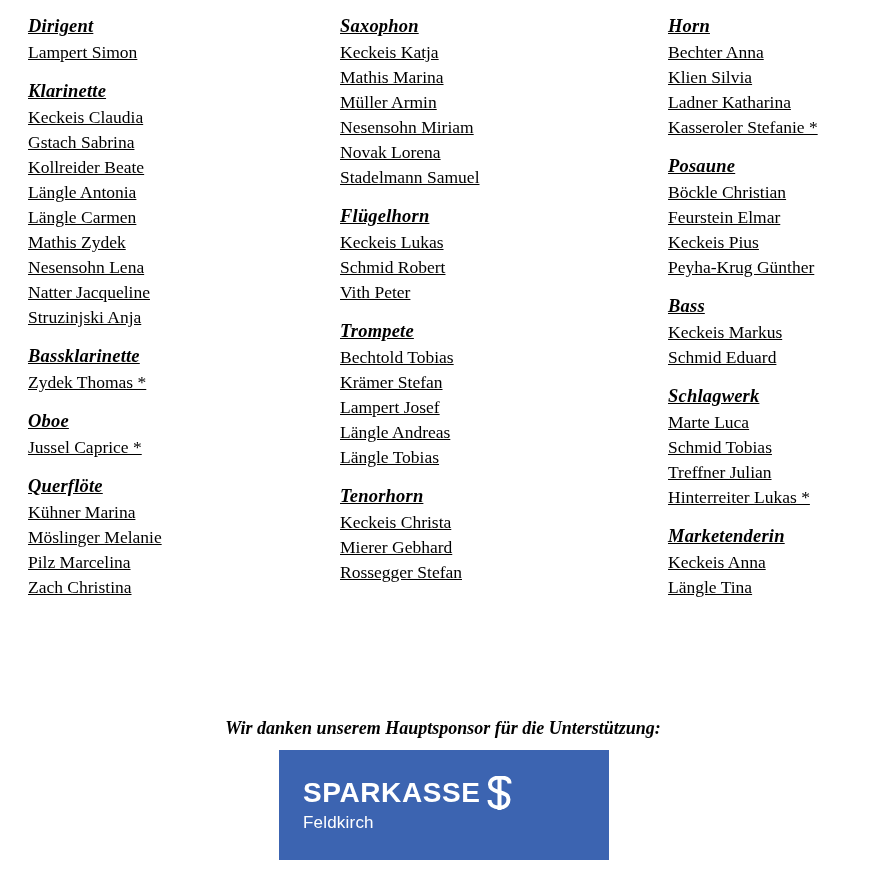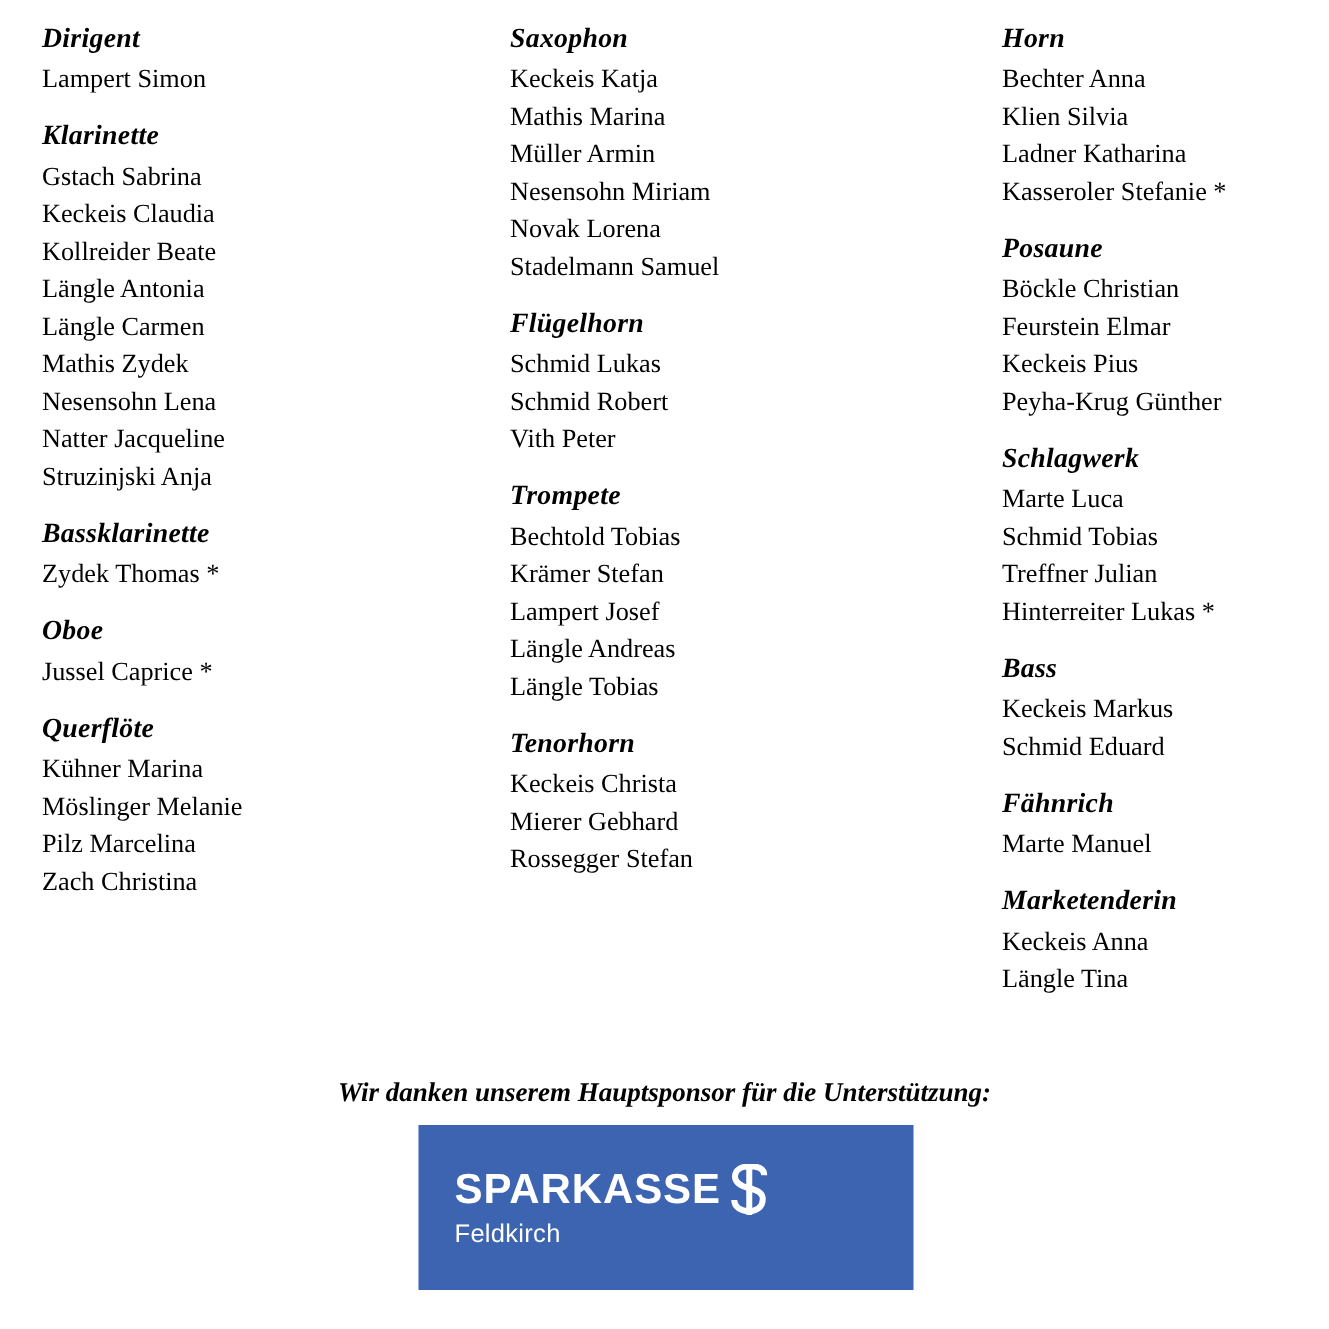--- a/index.html
+++ b/index.html
@@ -12,20 +12,21 @@
     background: #ffffff;
     font-family: "Liberation Serif", serif;
     color: #000000;
     overflow: hidden;
   }
   .page {
     position: relative;
     width: 886px;
     height: 679px;
     box-sizing: border-box;
+    text-decoration: underline;
   }
   .columns {
     display: flex;
     flex-direction: row;
     align-items: flex-start;
     padding: 14px 0 0 0;
   }
   .column {
     box-sizing: border-box;
   }
@@ -115,22 +116,22 @@
 
   <div class="columns">
 
     <div class="column column-1">
       <div class="group">
         <div class="group-title">Dirigent</div>
         <div class="member">Lampert Simon</div>
       </div>
       <div class="group">
         <div class="group-title">Klarinette</div>
+        <div class="member">Keckeis Claudia</div>
         <div class="member">Gstach Sabrina</div>
-        <div class="member">Keckeis Claudia</div>
         <div class="member">Kollreider Beate</div>
         <div class="member">Längle Antonia</div>
         <div class="member">Längle Carmen</div>
         <div class="member">Mathis Zydek</div>
         <div class="member">Nesensohn Lena</div>
         <div class="member">Natter Jacqueline</div>
         <div class="member">Struzinjski Anja</div>
       </div>
       <div class="group">
         <div class="group-title">Bassklarinette</div>
@@ -154,21 +155,21 @@
         <div class="group-title">Saxophon</div>
         <div class="member">Keckeis Katja</div>
         <div class="member">Mathis Marina</div>
         <div class="member">Müller Armin</div>
         <div class="member">Nesensohn Miriam</div>
         <div class="member">Novak Lorena</div>
         <div class="member">Stadelmann Samuel</div>
       </div>
       <div class="group">
         <div class="group-title">Flügelhorn</div>
-        <div class="member">Schmid Lukas</div>
+        <div class="member">Keckeis Lukas</div>
         <div class="member">Schmid Robert</div>
         <div class="member">Vith Peter</div>
       </div>
       <div class="group">
         <div class="group-title">Trompete</div>
         <div class="member">Bechtold Tobias</div>
         <div class="member">Krämer Stefan</div>
         <div class="member">Lampert Josef</div>
         <div class="member">Längle Andreas</div>
         <div class="member">Längle Tobias</div>
@@ -190,34 +191,30 @@
         <div class="member">Kasseroler Stefanie *</div>
       </div>
       <div class="group">
         <div class="group-title">Posaune</div>
         <div class="member">Böckle Christian</div>
         <div class="member">Feurstein Elmar</div>
         <div class="member">Keckeis Pius</div>
         <div class="member">Peyha-Krug Günther</div>
       </div>
       <div class="group">
+        <div class="group-title">Bass</div>
+        <div class="member">Keckeis Markus</div>
+        <div class="member">Schmid Eduard</div>
+      </div>
+      <div class="group">
         <div class="group-title">Schlagwerk</div>
         <div class="member">Marte Luca</div>
         <div class="member">Schmid Tobias</div>
         <div class="member">Treffner Julian</div>
         <div class="member">Hinterreiter Lukas *</div>
-      </div>
-      <div class="group">
-        <div class="group-title">Bass</div>
-        <div class="member">Keckeis Markus</div>
-        <div class="member">Schmid Eduard</div>
-      </div>
-      <div class="group">
-        <div class="group-title">Fähnrich</div>
-        <div class="member">Marte Manuel</div>
       </div>
       <div class="group">
         <div class="group-title">Marketenderin</div>
         <div class="member">Keckeis Anna</div>
         <div class="member">Längle Tina</div>
       </div>
     </div>
 
   </div>
 

